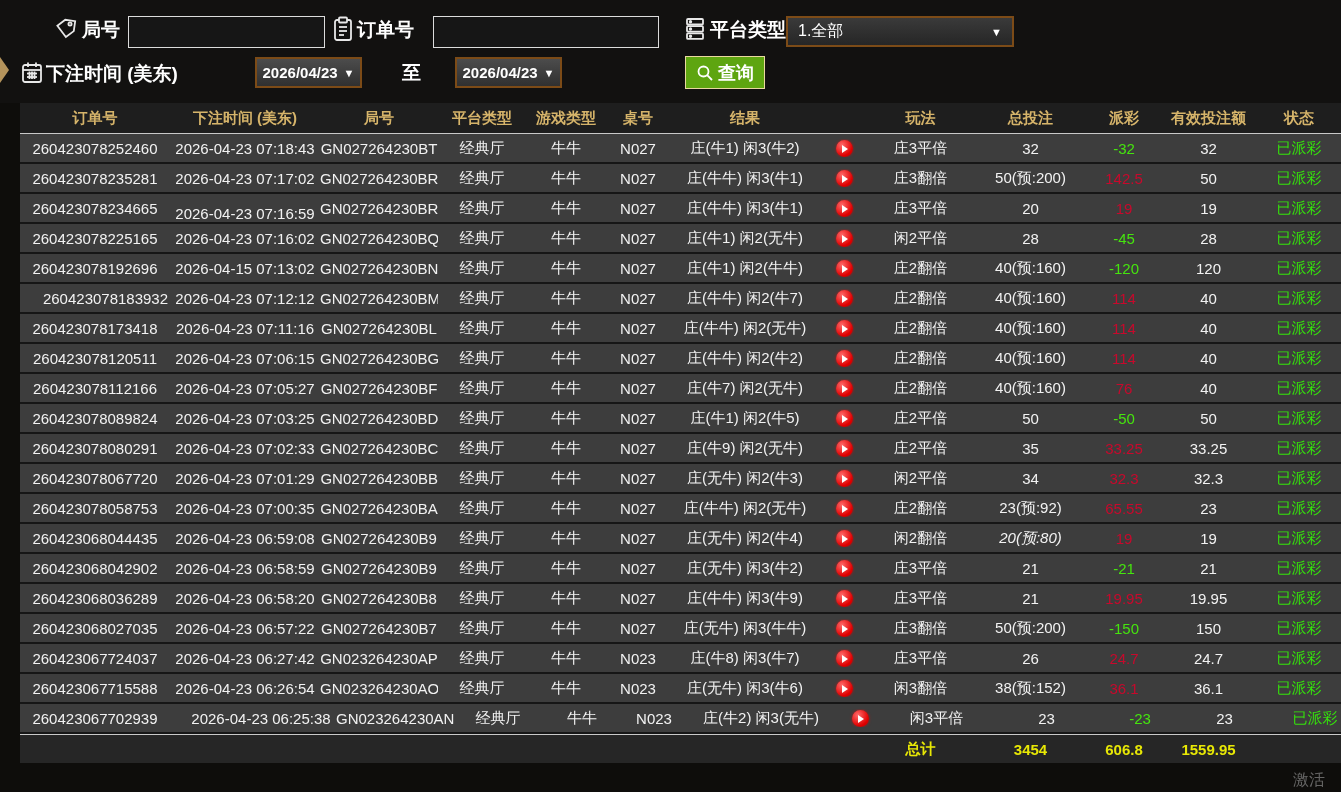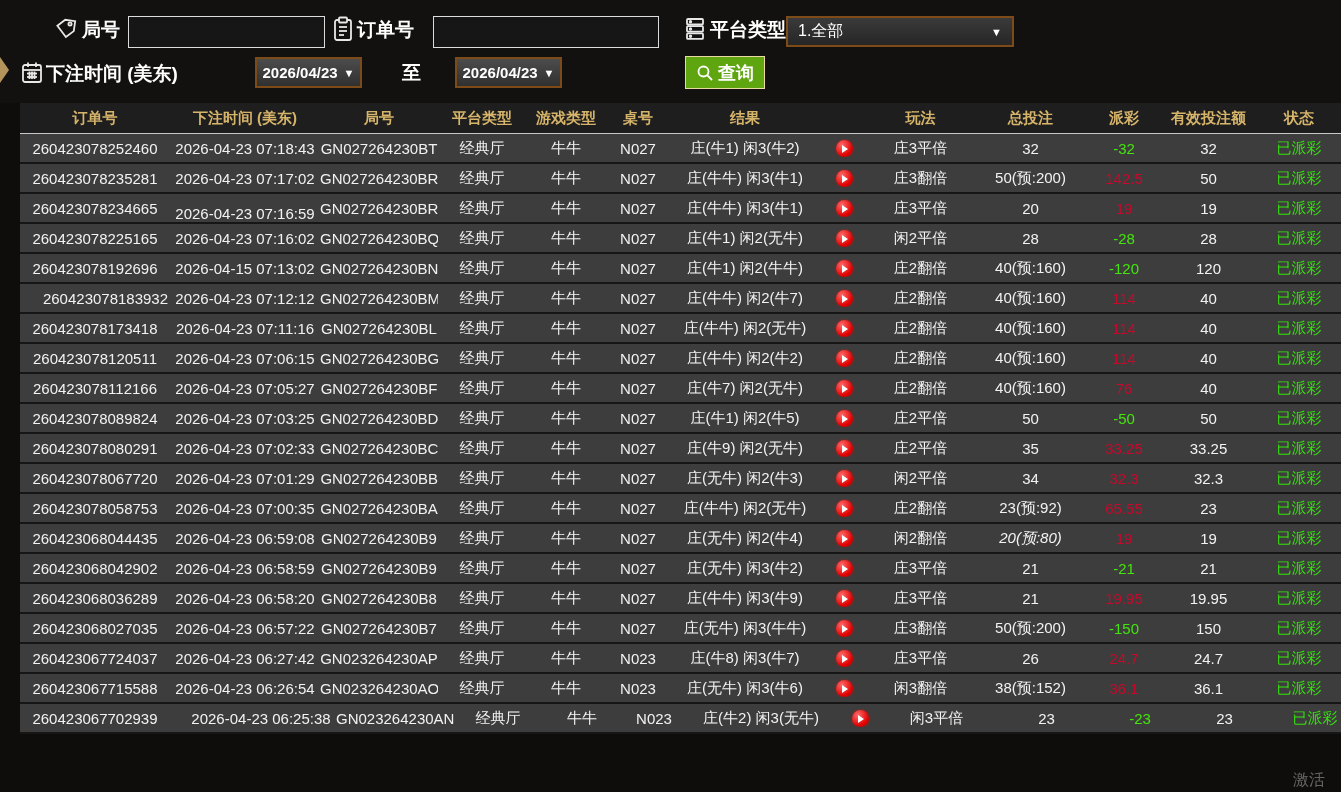--- a/index.html
+++ b/index.html
@@ -214,21 +214,21 @@
         <div class="td" style="width: 118px;">GN027264230BQ</div>
         <div class="td" style="width: 88px;">经典厅</div>
         <div class="td" style="width: 80px;">牛牛</div>
         <div class="td" style="width: 64px;">N027</div>
         <div class="td" style="width: 150px;">庄(牛1) 闲2(无牛)</div>
         <div class="td" style="width: 48px;"><span class="play-icon">
             <span class="play-tri"></span>
           </span></div>
         <div class="td" style="width: 105px;">闲2平倍</div>
         <div class="td" style="width: 115px;">28</div>
-        <div class="td neg" style="width: 72px;">-28</div>
+        <div class="td neg" style="width: 72px;">-45</div>
         <div class="td" style="width: 97px;">28</div>
         <div class="td status-green" style="width: 84px;">已派彩</div>
       </div>
       <div class="trow">
         <div class="td" style="width: 150px;">260423078192696</div>
         <div class="td" style="width: 150px;">2026-04-15 07:13:02</div>
         <div class="td" style="width: 118px;">GN027264230BN</div>
         <div class="td" style="width: 88px;">经典厅</div>
         <div class="td" style="width: 80px;">牛牛</div>
         <div class="td" style="width: 64px;">N027</div>
@@ -492,16 +492,31 @@
             <span class="play-tri"></span>
           </span></div>
         <div class="td" style="width: 105px;">闲3平倍</div>
         <div class="td" style="width: 115px;">23</div>
         <div class="td neg" style="width: 72px;">-23</div>
         <div class="td" style="width: 97px;">23</div>
         <div class="td status-green" style="width: 84px;">已派彩</div>
       </div>
     </div>
   <div>
+      <div class="tfoot-row">
+        <div class="td" style="width: 150px;"></div>
+        <div class="td" style="width: 150px;"></div>
+        <div class="td" style="width: 118px;"></div>
+        <div class="td" style="width: 88px;"></div>
+        <div class="td" style="width: 80px;"></div>
+        <div class="td" style="width: 64px;"></div>
+        <div class="td" style="width: 150px;"></div>
+        <div class="td" style="width: 48px;"></div>
+        <div class="td" style="width: 105px;">总计</div>
+        <div class="td" style="width: 115px;">3454</div>
+        <div class="td" style="width: 72px;">606.8</div>
+        <div class="td" style="width: 97px;">1559.95</div>
+        <div class="td" style="width: 84px;"></div>
+      </div>
     </div>
 </div>
 
 <div class="watermark">激活</div>
 
 </body></html>

